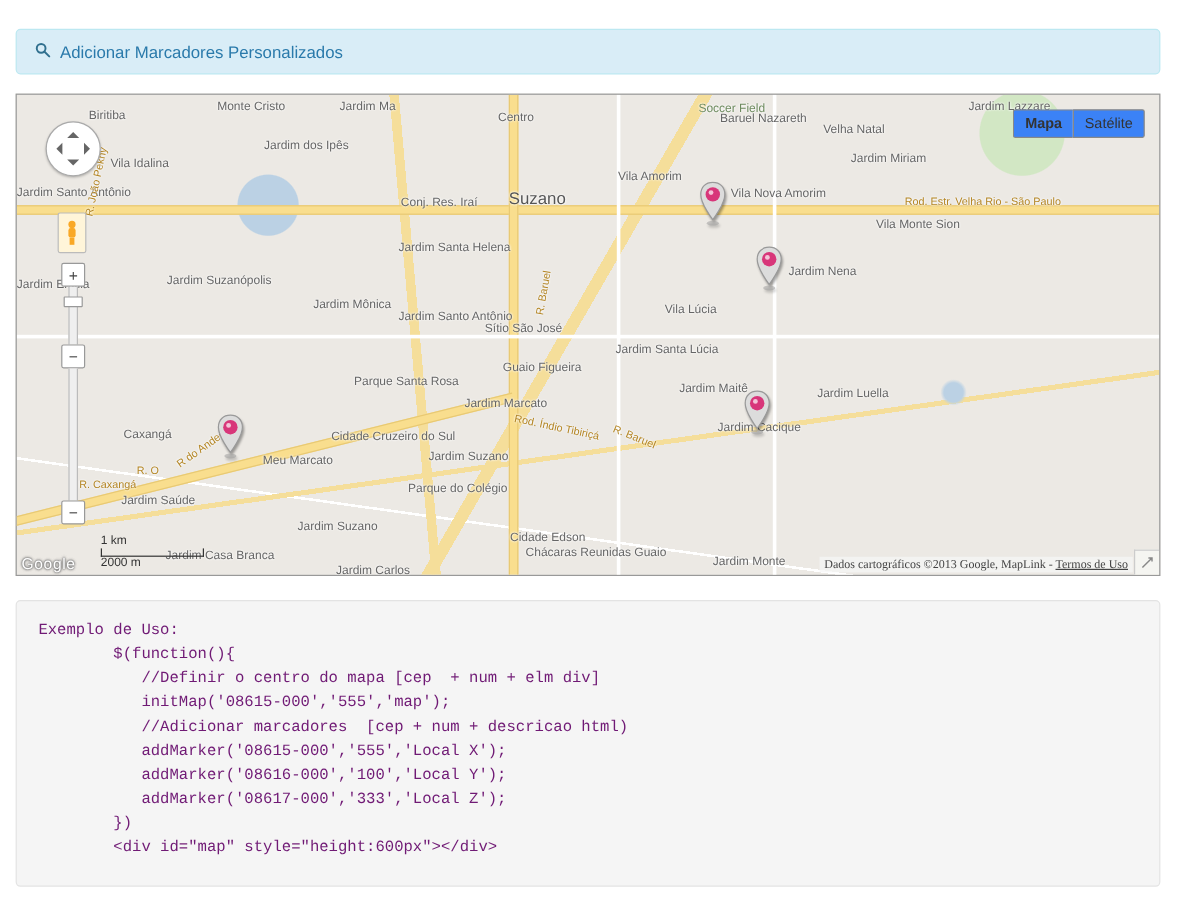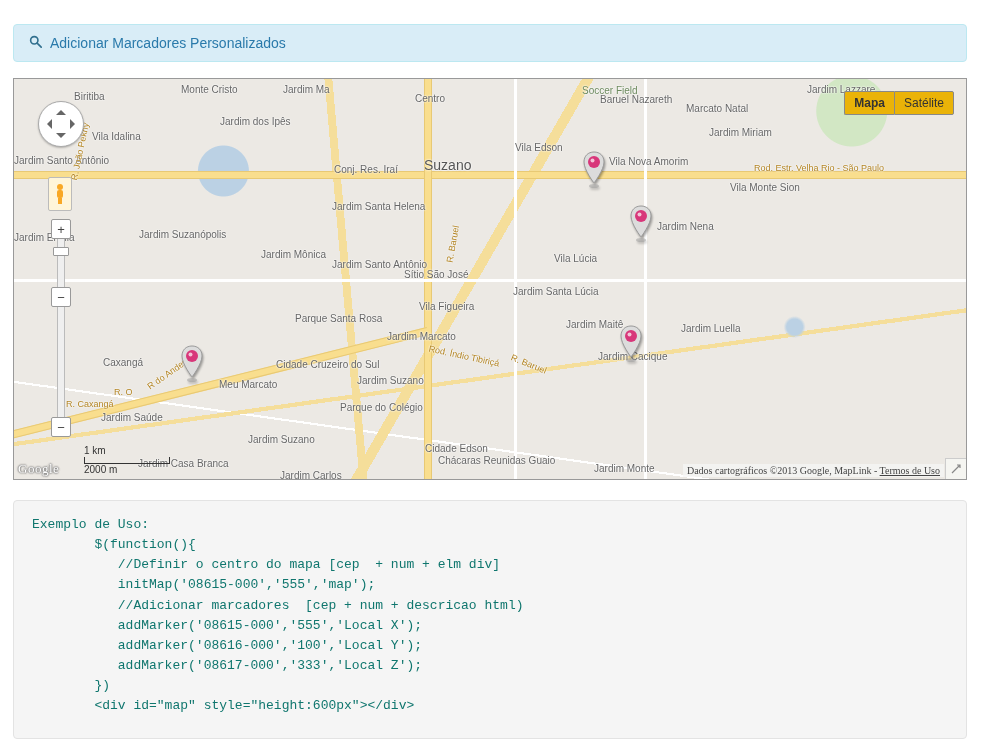--- a/index.html
+++ b/index.html
@@ -48,42 +48,42 @@
 
   .zoom{position:absolute;left:38px;top:140px;width:18px;display:flex;flex-direction:column;align-items:center;}
   .zoom .btn{width:18px;height:18px;background:#fff;border:1px solid #999;border-radius:2px;display:flex;align-items:center;justify-content:center;font-size:13px;color:#444;cursor:pointer;line-height:1;}
   .zoom .track{width:6px;background:#efefef;border:1px solid #bbb;border-top:none;border-bottom:none;}
   .zoom .track1{height:48px;}
   .zoom .track .thumb{width:14px;height:7px;background:#fff;border:1px solid #999;border-radius:1px;margin-left:-5px;margin-top:8px;}
   .zoom .track2{height:110px;}
 
   
   .maptype{position:absolute;top:12px;right:12px;display:flex;font-family:Arial,sans-serif;font-size:12px;}
-  .maptype .bt{background:#eab308;border:1px solid #888;padding:5px 9px;cursor:pointer;line-height:1;}
+  .maptype .bt{background:#3b82f6;border:1px solid #888;padding:5px 9px;cursor:pointer;line-height:1;}
   .maptype .bt.first{border-radius:2px 0 0 2px;border-right:none;font-weight:bold;}
   .maptype .bt.last{border-radius:0 2px 2px 0;}
 
   
   .attr{position:absolute;bottom:2px;right:22px;font-size:10px;color:#444;background:rgba(245,245,245,.75);padding:1px 4px;font-family:Liberation Serif, serif;}
   .attr a{color:#444;}
   .report{position:absolute;bottom:0;right:0;width:20px;height:20px;background:#f5f5f1;border:1px solid #ccc;border-right:none;border-bottom:none;display:flex;align-items:center;justify-content:center;color:#888;font-size:10px;}
-  .glogo{position:absolute;bottom:2px;left:4px;font-family:Liberation Serif, serif;font-size:13px;color:#fff;text-shadow:0 0 2px #777,0 0 2px #777,0 0 2px #777;letter-spacing:.5px;text-align:center;}
+  .glogo{position:absolute;bottom:2px;left:4px;font-family:Liberation Sans, sans-serif;font-size:13px;color:#fff;text-shadow:0 0 2px #777,0 0 2px #777,0 0 2px #777;letter-spacing:.5px;text-align:center;}
 
   
   .scale{position:absolute;left:70px;bottom:4px;font-size:10px;color:#333;font-family:Arial,sans-serif;}
   .scale .bar{height:6px;border:1px solid #333;border-top:none;width:84px;margin:1px 0;}
   .scale .lab{line-height:1;}
 
   
   .marker{position:absolute;width:24px;height:38px;transform:translate(-12px,-37px);}
   .marker svg{width:24px;height:38px;filter:drop-shadow(1px 2px 1px rgba(0,0,0,.35));}
 
   
   .well{margin-top:20px;background:#f5f5f5;border:1px solid #e3e3e3;border-radius:4px;padding:14px 18px 22px;}
-  pre{margin:0;font-family:Menlo,Consolas,"Courier New",monospace;font-size:13px;color:#0f766e;white-space:pre;line-height:1.55;}
+  pre{margin:0;font-family:Menlo,Consolas,"Courier New",monospace;font-size:13px;color:#701a75;white-space:pre;line-height:1.55;}
 </style>
 </head>
 <body>
 
 <div class="wrap">
 
   <div class="alert">
     <span class="mag">
       <svg width="13" height="13" viewBox="0 0 16 16">
           <circle cx="6.5" cy="6.5" r="4.5" fill="none" stroke="#31708f" stroke-width="2"></circle>
@@ -135,48 +135,48 @@
 Antônio</span>
     <span class="label" style="top:234px;left:281px">Parque
 Santa Rosa</span>
     <span class="label" style="top:280px;left:262px">Cidade
 Cruzeiro
 do Sul</span>
     <span class="label" style="top:252px;left:373px">Jardim
 Marcato</span>
     <span class="label" style="top:190px;left:390px">Sítio São
 José</span>
-    <span class="label" style="top:222px;left:405px">Vila Figueira</span>
+    <span class="label" style="top:222px;left:405px">Guaio Figueira</span>
     <span class="label" style="top:296px;left:343px">Jardim
 Suzano</span>
     <span class="label" style="top:323px;left:326px">Parque do
 Colégio</span>
     <span class="label" style="top:364px;left:411px">Cidade
 Edson</span>
     <span class="label" style="top:391px;left:266px">Jardim Carlos</span>
     <span class="label" style="top:376px;left:424px">Chácaras
 Reunidas Guaio</span>
     <span class="label" style="top:5px;left:269px">Jardim Ma</span>
     <span class="label" style="top:14px;left:401px">Centro</span>
-    <span class="label" style="top:63px;left:501px">Vila Edson</span>
+    <span class="label" style="top:63px;left:501px">Vila Amorim</span>
     <span class="label" style="top:207px;left:499px">Jardim
 Santa Lúcia</span>
     <span class="label" style="top:240px;left:552px">Jardim
 Maitê</span>
     <span class="label" style="top:174px;left:540px">Vila Lúcia</span>
     <span class="label" style="top:142px;left:643px">Jardim Nena</span>
     <span class="label" style="top:77px;left:595px">Vila Nova
 Amorim</span>
     <span class="label" style="top:15px;left:586px">Baruel
 Nazareth</span>
     <span class="label" style="top:272px;left:584px">Jardim
 Cacique</span>
     <span class="label" style="top:384px;left:580px">Jardim
 Monte</span>
-    <span class="label" style="top:24px;left:672px">Marcato Natal</span>
+    <span class="label" style="top:24px;left:672px">Velha Natal</span>
     <span class="label" style="top:48px;left:695px">Jardim
 Miriam</span>
     <span class="label" style="top:103px;left:716px">Vila Monte
 Sion</span>
     <span class="label" style="top:244px;left:667px">Jardim
 Luella</span>
     <span class="label" style="top:5px;left:793px">Jardim
 Lazzare</span>
     <span class="label poi" style="top:6px;left:568px">Soccer Field</span>
     <span class="label road" style="top:84px;left:740px">Rod. Estr. Velha Rio - São Paulo</span>

